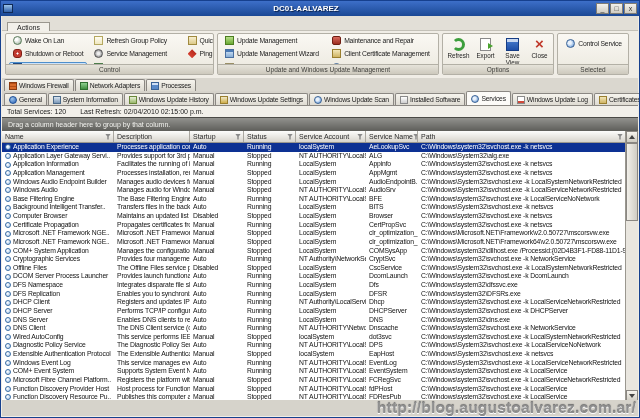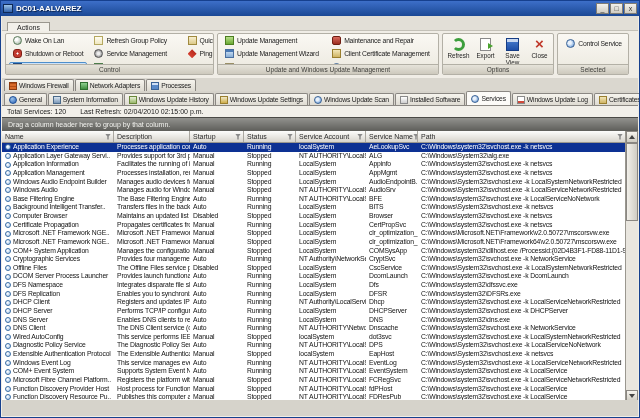--- a/index.html
+++ b/index.html
@@ -3,21 +3,21 @@
 <meta charset="utf-8">
 <style>
   *{box-sizing:border-box;margin:0;padding:0}
   html,body{background:#888}
   body{font-family:"Liberation Sans",sans-serif}
   .window{position:relative;width:640px;height:418px;background:#f0ede6;border:1px solid #16408e;overflow:hidden}
 
   
   .titlebar{position:absolute;top:0;left:0;right:0;height:15px;background:linear-gradient(#3d6fc9,#1a4894);display:flex;align-items:center;padding:0 2px}
   .title-icon{width:10px;height:9px;background:linear-gradient(#9cc4ea,#2f5fa8);border:1px solid #102a55;margin-right:3px;flex:0 0 auto}
-  .title-text{flex:1;color:#fff;font-size:8px;font-weight:bold;text-shadow:1px 1px 1px #0a1f45;line-height:14px}
+  .title-text{flex:1;text-align:center;color:#fff;font-size:8px;font-weight:bold;text-shadow:1px 1px 1px #0a1f45;line-height:14px}
   .winbtns{display:flex;gap:1px}
   .winbtn{width:13px;height:11px;background:linear-gradient(#f4f2ec,#cfccc2);border:1px solid #7f7c74;font-size:7px;line-height:9px;text-align:center;color:#333}
 
   
   .menubar{position:absolute;top:15px;left:1px;right:1px;height:15px;background:#e2dfd7;border-bottom:1px solid #c4c1b8}
   .actions-tab{display:inline-block;margin:2px 0 0 5px;padding:1px 9px 2px;background:#f2f0ea;border:1px solid #9a978f;border-bottom:none;font-size:7px;color:#222}
 
   
   .ribbon{position:absolute;top:30px;left:1px;right:1px;height:47px;background:#f0ede6}
   .rgroup{position:absolute;top:2px;bottom:3px;border:1px solid #b3b0a6;border-radius:2px;background:linear-gradient(#faf8f3,#ebe8de);overflow:hidden}
@@ -782,14 +782,15 @@
     <span class="sb-btn sb-up">
         <span class="arr up"></span>
       </span>
     <span class="sb-thumb"></span>
     <span class="sb-btn sb-down">
         <span class="arr down"></span>
       </span>
   </div>
 
   <div class="bottomstrip"></div>
+  <div class="watermark">http://blog.augustoalvarez.com.ar/</div>
 
 </div>
 
 </body></html>

